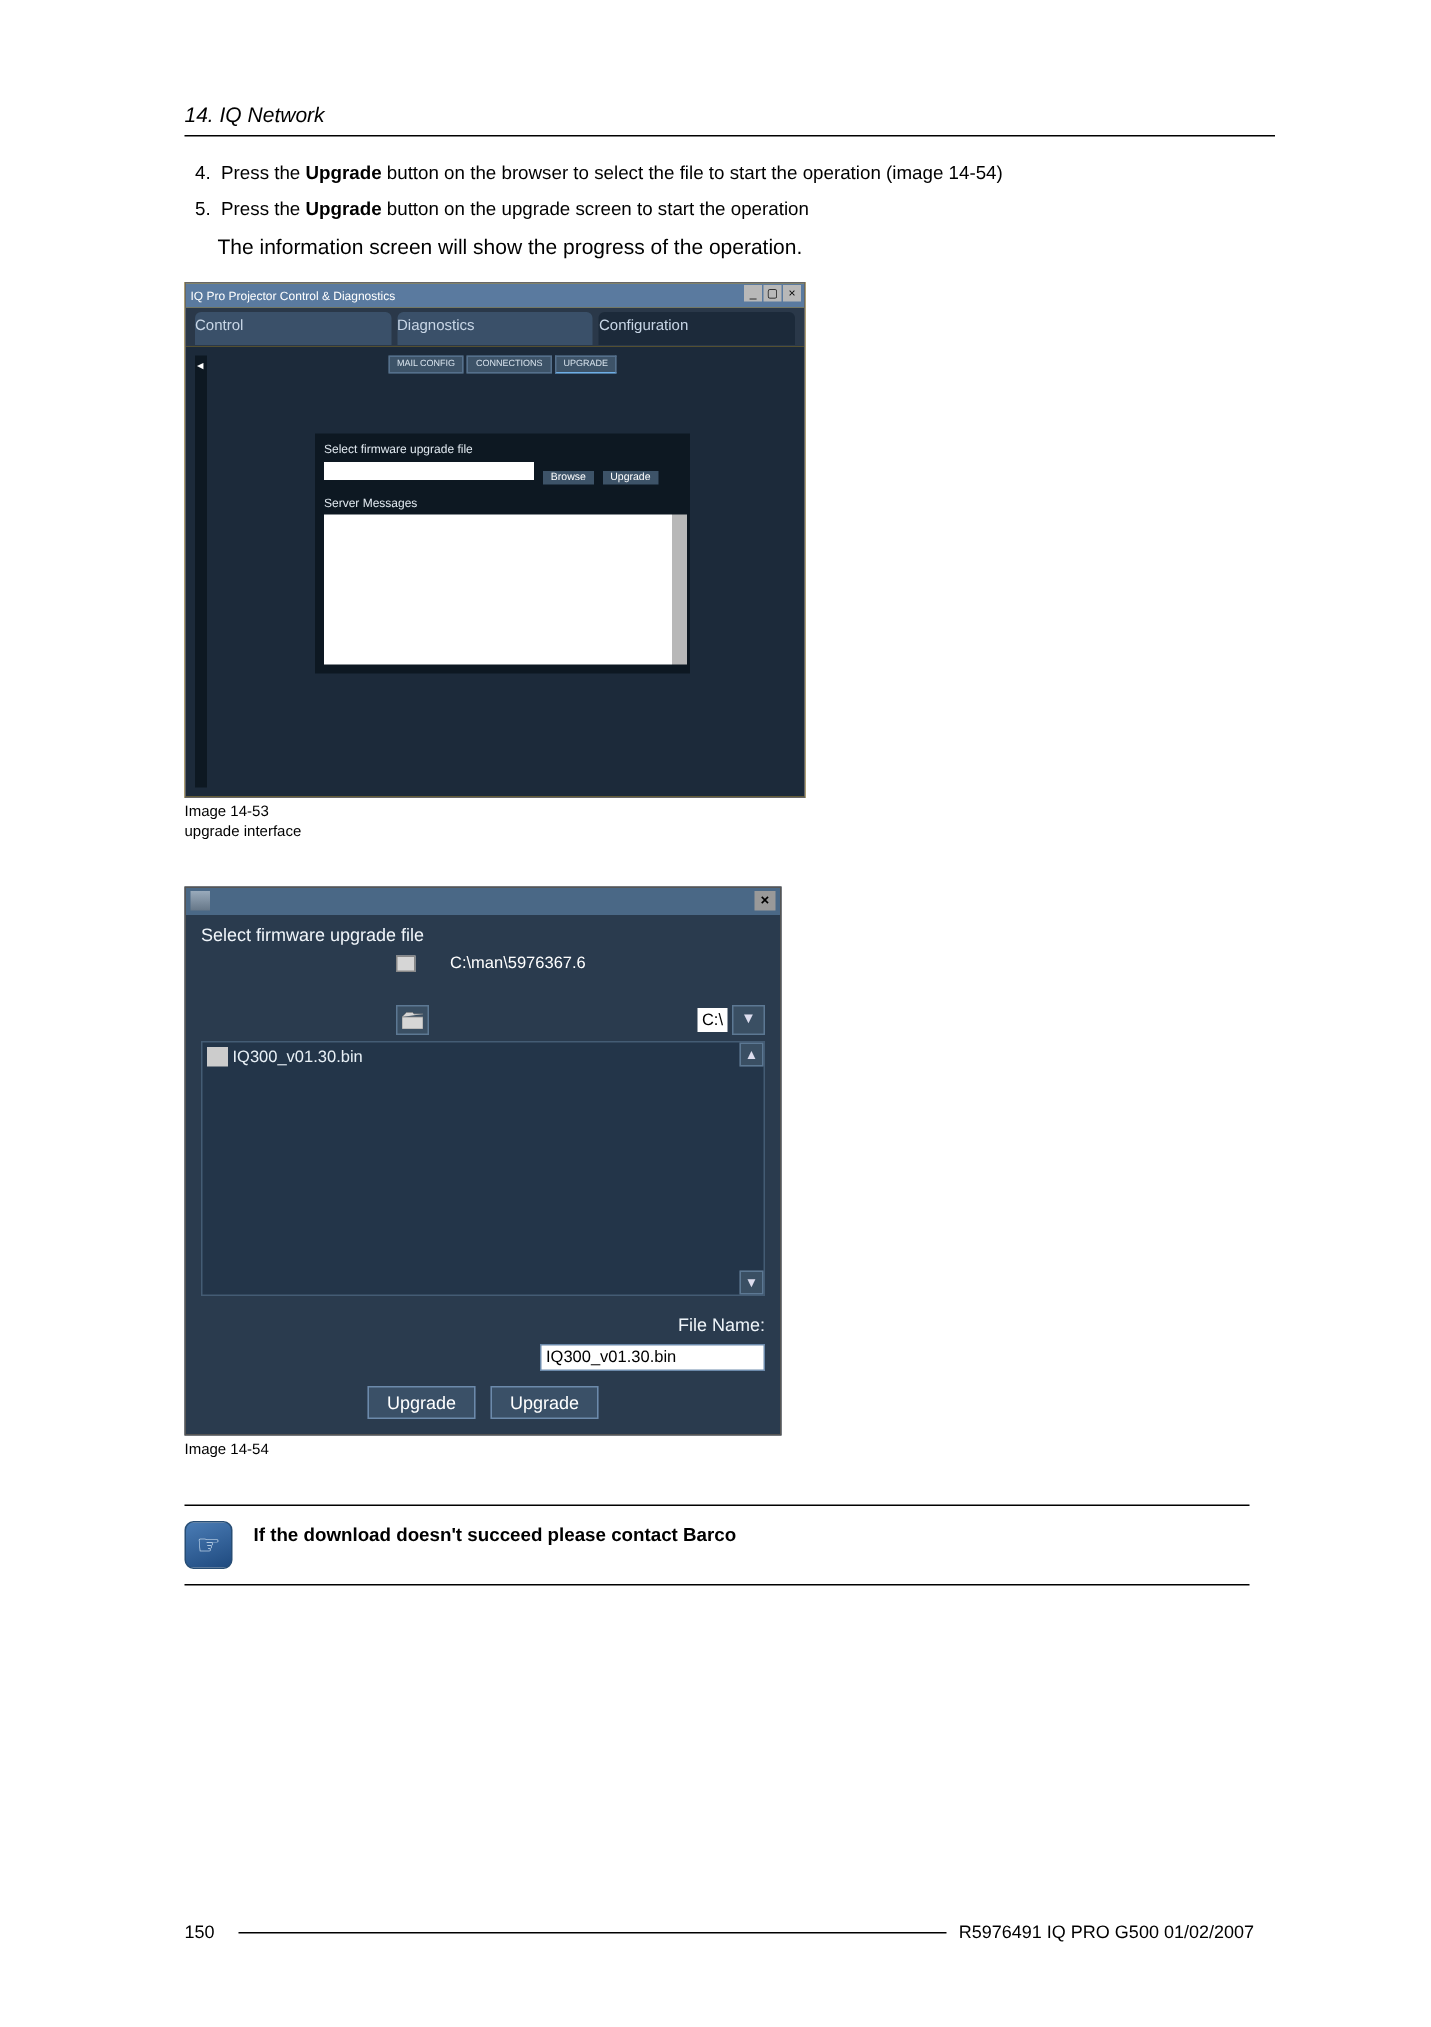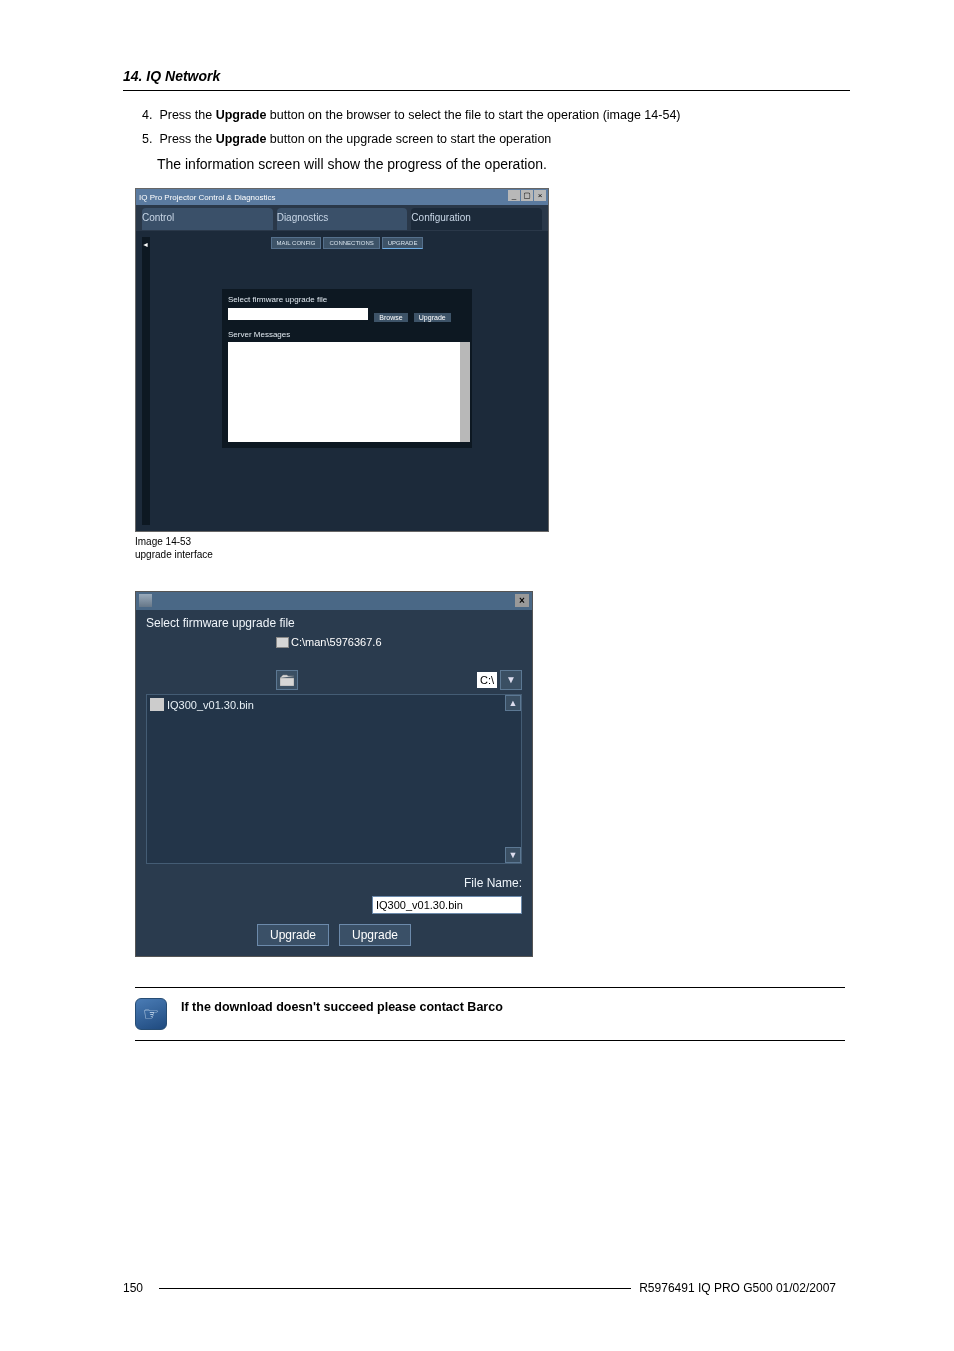--- a/index.html
+++ b/index.html
@@ -13,29 +13,28 @@
     color: #000;
   }
   .page-header {
     position: absolute;
     top: 68px;
     left: 123px;
     right: 104px;
     border-bottom: 1px solid #000;
     padding-bottom: 6px;
     font-style: italic;
-    font-weight: bold;
+    font-weight: normal;
     font-size: 14px;
   }
   .content {
     position: absolute;
     top: 108px;
     left: 123px;
     right: 104px;
-    margin-left: 12px;
   }
   .step-line {
     margin-bottom: 10px;
     margin-left: 22px;
     text-indent: -15px;
     font-size: 12.5px;
   }
   .sub-line {
     margin-left: 22px;
     margin-bottom: 16px;
@@ -213,21 +212,21 @@
     padding: 6px 10px 10px 10px;
   }
   .shot2-label {
     color: #f0f5fa;
     font-size: 12px;
     margin-bottom: 6px;
   }
   .shot2-path {
     display: flex;
     align-items: center;
-    gap: 2px;
+    gap: 23px;
     margin: 6px 0 6px 130px;
     color: #fff;
     font-size: 11px;
   }
   .shot2-foldico {
     width: 13px;
     height: 11px;
     background: #d6d6d6;
     border: 1px solid #888;
   }
@@ -488,20 +487,21 @@
       <div class="shot2-fn">
         <span>File Name:</span>
         <input value="IQ300_v01.30.bin" style="">
       </div>
       <div class="shot2-btnrow">
         <div class="shot2-btn">Upgrade</div>
         <div class="shot2-btn">Upgrade</div>
       </div>
     </div>
   </div>
+  <div class="caption">Image 14-54</div>
 
   <div class="notewrap">
     <div class="noteicon">☞</div>
     <div class="notetext">If the download doesn't succeed please contact Barco</div>
   </div>
 
 </div>
 
 <div class="footer">
   <span class="pnum">150</span>

